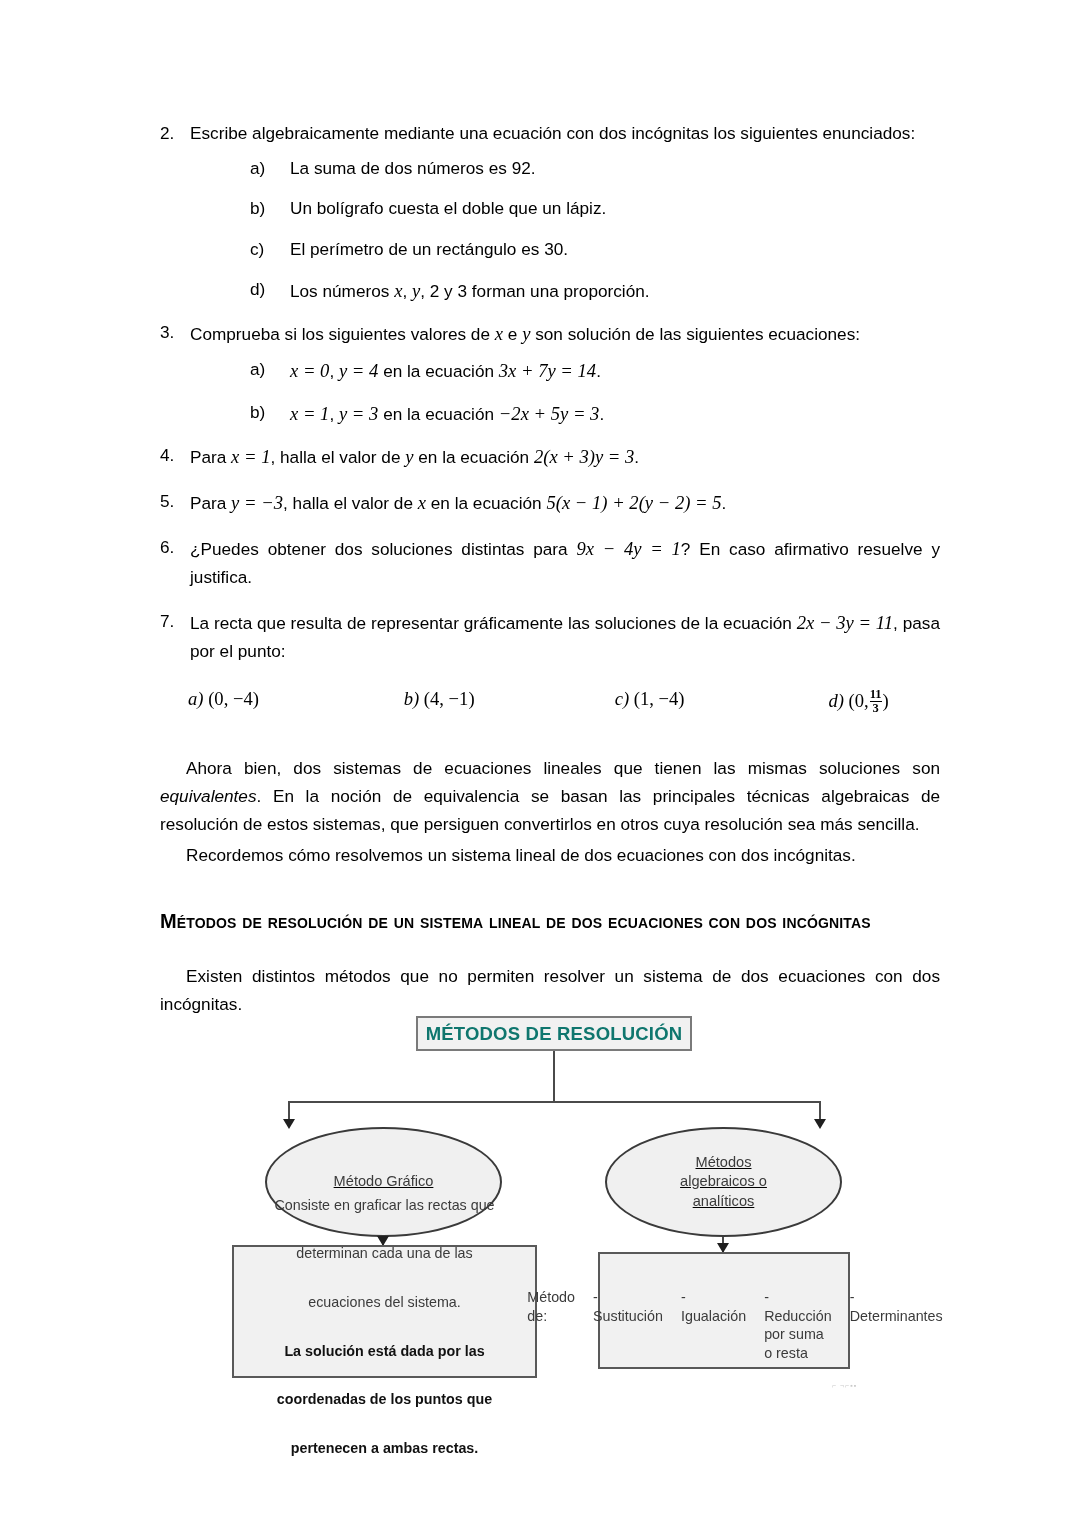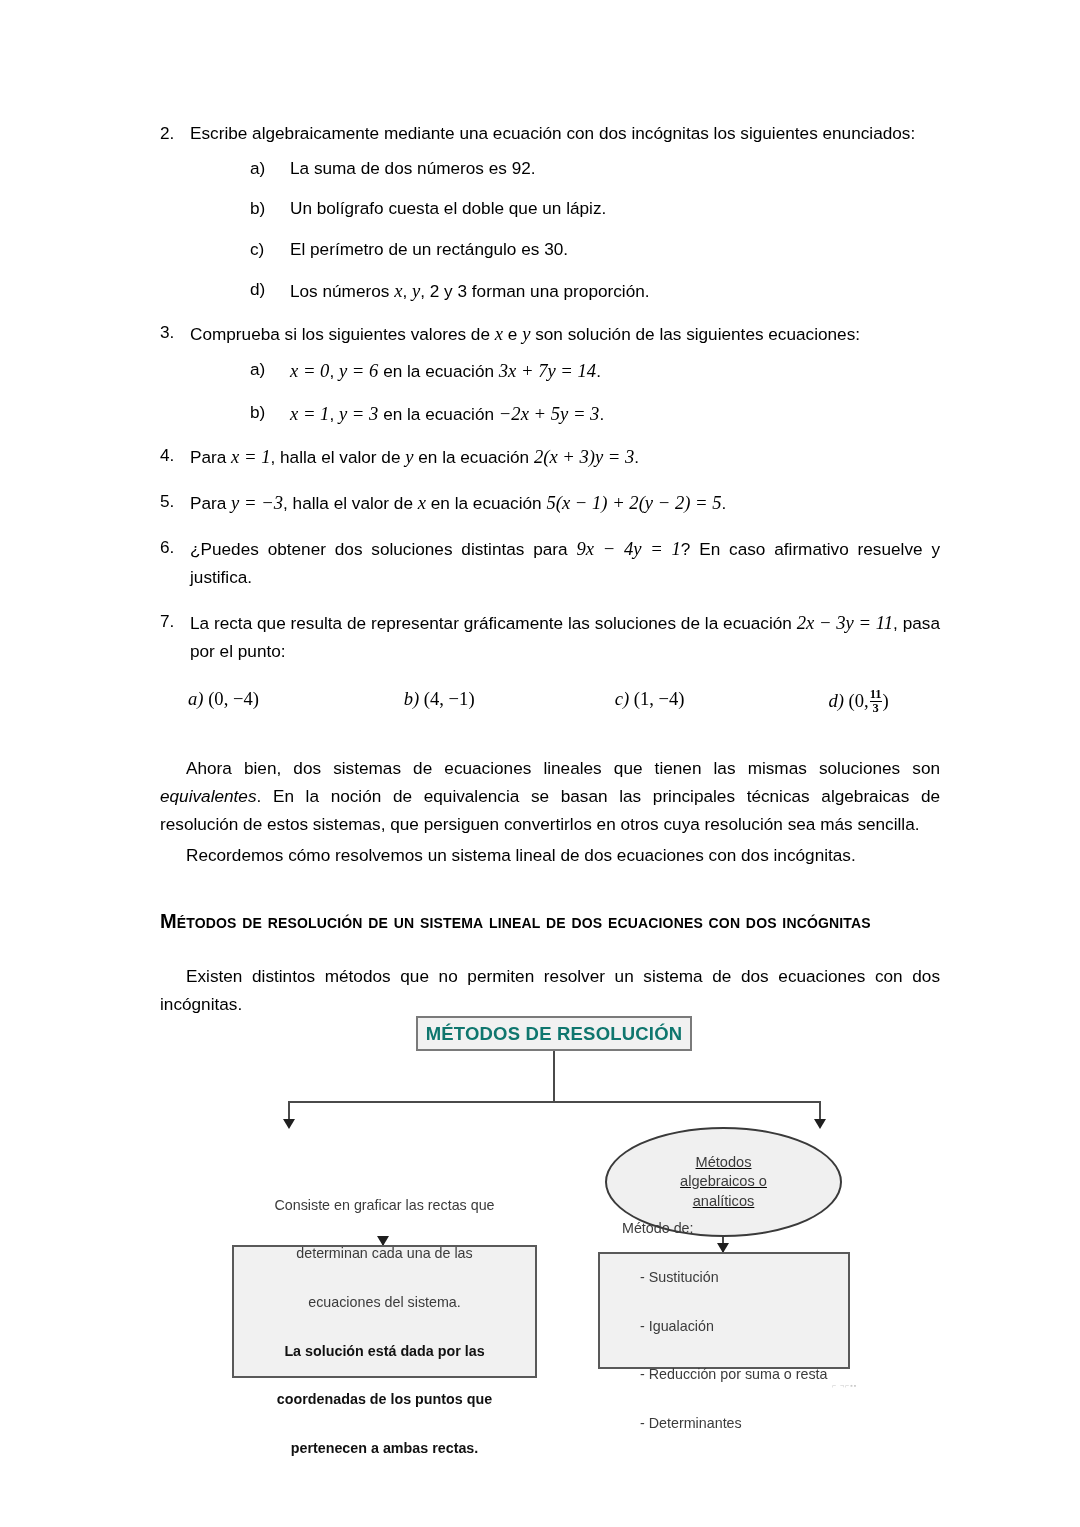--- a/index.html
+++ b/index.html
@@ -170,21 +170,21 @@
   .dg-box-left {
     left: 12px; top: 245px;
     width: 305px; height: 133px;
     flex-direction: column;
     padding: 6px 8px;
     text-align: center;
   }
   .dg-box-right {
     left: 378px; top: 252px;
     width: 252px; height: 117px;
-    flex-direction: column;
+    flex-direction: row;
     align-items: flex-start;
     justify-content: center;
     padding: 4px 0 4px 22px;
     text-align: left;
   }
   .dg-line {
     font-size: 14.3px;
     color: #3b3b3b;
     line-height: 1.30;
     margin-top: 30px;
@@ -252,21 +252,21 @@
       </div>
     </div>
 
     <div class="num-item tight">
       <span class="marker">3.</span>
       <span>Comprueba si los siguientes valores de </span><span class="mi">x</span><span> e </span><span class="mi">y</span><span> son solución de las siguientes ecuaciones:</span>
     </div>
     <div class="sub-list">
       <div class="sub-item">
         <span class="marker">a)</span>
-        <span class="mi">x = 0</span><span>, </span><span class="mi">y = 6</span><span> en la ecuación </span><span class="mi">3x + 7y = 14</span><span>.</span>
+        <span class="mi">x = 0</span><span>, </span><span class="mi">y = 4</span><span> en la ecuación </span><span class="mi">3x + 7y = 14</span><span>.</span>
       </div>
       <div class="sub-item">
         <span class="marker">b)</span>
         <span class="mi">x = 1</span><span>, </span><span class="mi">y = 3</span><span> en la ecuación </span><span class="mi">−2x + 5y = 3</span><span>.</span>
       </div>
     </div>
 
     <div class="num-item" style="margin-bottom:16px">
       <span class="marker">4.</span>
       <span>Para </span><span class="mi">x = 1</span><span>, halla el valor de </span><span class="mi">y</span><span> en la ecuación </span><span class="mi">2(x + 3)y = 3</span><span>.</span>
@@ -323,20 +323,23 @@
       <span>MÉTODOS DE RESOLUCIÓN</span>
     </div>
 
     <div class="conn" style="left:333px; top:51px; width:2.4px; height:52px;"></div>
     <div class="conn" style="left:68px; top:101px; width:533px; height:2.4px;"></div>
     <div class="conn" style="left:68px; top:101px; width:2.4px; height:22px;"></div>
     <div class="conn" style="left:599px; top:101px; width:2.4px; height:22px;"></div>
     <div class="arrowhead" style="left:63px; top:119px;"></div>
     <div class="arrowhead" style="left:594px; top:119px;"></div>
 
+    <div class="dg-ellipse dg-ell-left">
+      <span>Método Gráfico</span>
+    </div>
     <div class="dg-ellipse dg-ell-right">
       <span><span>Métodos</span><br><span>algebraicos o</span><br><span>analíticos</span></span>
     </div>
 
     <div class="conn" style="left:162px; top:237px; width:2.4px; height:34px;"></div>
     <div class="arrowhead" style="left:157px; top:236px;"></div>
     <div class="conn" style="left:502px; top:237px; width:2.4px; height:36px;"></div>
     <div class="arrowhead" style="left:497px; top:243px;"></div>
 
     <div class="dg-box dg-box-left">

